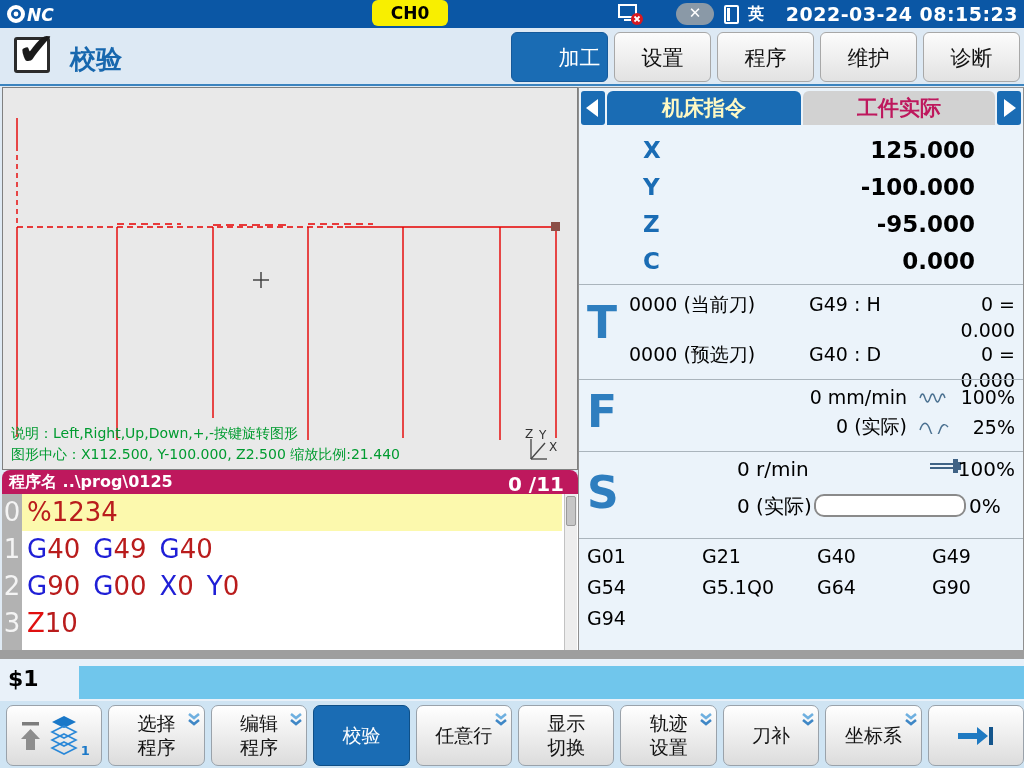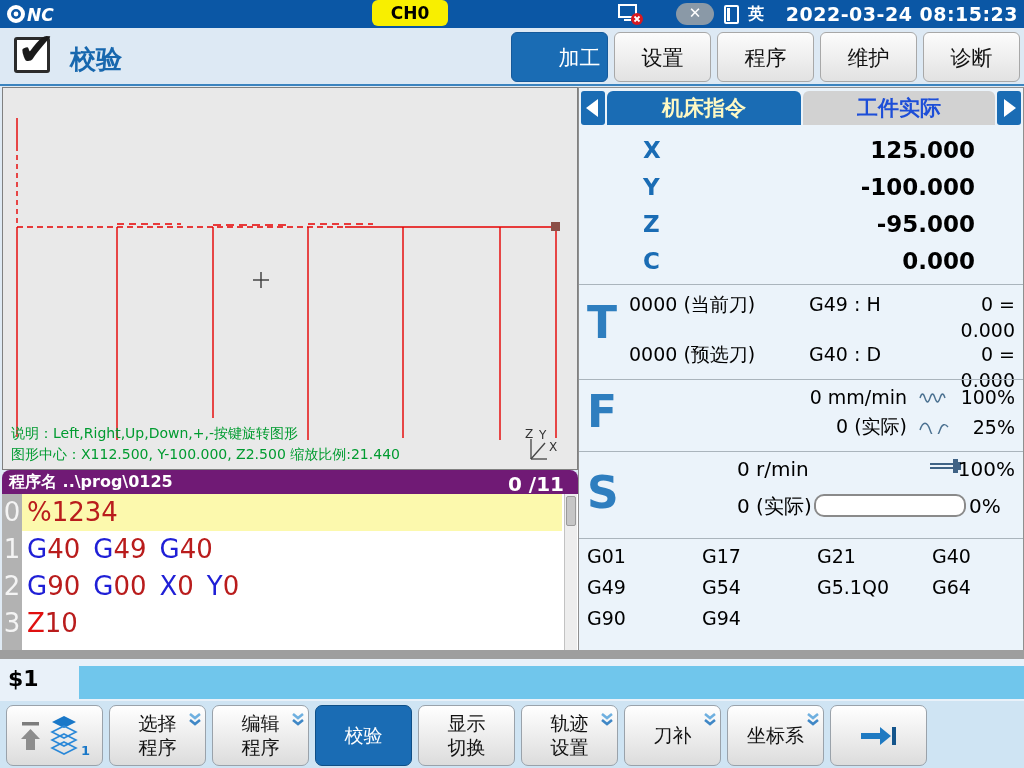--- a/index.html
+++ b/index.html
@@ -35,21 +35,21 @@
   .gfx-note{position:absolute;left:8px;color:#009b30;font-size:14px;white-space:nowrap;}
   .note1{top:337px;}
   .note2{top:358px;}
   .triad{position:absolute;right:10px;bottom:6px;width:44px;height:34px;font-size:12px;color:#333;}
   .triad .tz{position:absolute;left:2px;top:-2px;}
   .triad .ty{position:absolute;left:16px;top:-1px;}
   .triad .tx{position:absolute;left:26px;top:11px;}
 
   
   .prog{position:absolute;left:2px;top:470px;width:576px;height:182px;}
-  .prog-hd{position:absolute;left:0;top:0;width:100%;height:24px;background:#701a75;border-radius:8px 8px 0 0;box-sizing:border-box;}
+  .prog-hd{position:absolute;left:0;top:0;width:100%;height:24px;background:#be185d;border-radius:8px 8px 0 0;box-sizing:border-box;}
   .prog-hd .ph-title{position:absolute;left:7px;top:2px;color:#fff;font-weight:bold;font-size:16px;}
   .prog-hd .ph-count{position:absolute;right:14px;top:2px;color:#fff;font-weight:bold;font-size:20px;}
   .prog-body{position:absolute;left:0;top:24px;width:100%;height:158px;background:#fff;overflow:hidden;}
   .gutter{position:absolute;left:0;top:0;width:20px;height:100%;background:#b2b2b2;}
   .pl-row{position:absolute;left:0;width:100%;height:37px;font-size:26px;line-height:37px;}
   .pl-row .no{position:absolute;left:0;width:20px;text-align:center;color:#f4f4f4;}
   .pl-row .code{position:absolute;left:25px;white-space:nowrap;}
   .pl-row.hl .hlbg{position:absolute;left:20px;right:16px;top:0;bottom:0;background:#fcf9ad;}
   .w{margin-right:13px;}
   .c-blue{color:#1f1fd6;}
@@ -62,21 +62,21 @@
   .rp{position:absolute;left:578px;top:87px;width:446px;height:565px;background:#ebf3fa;border:1px solid #8f8f8f;box-sizing:border-box;}
   .rp-div{position:absolute;left:0;width:100%;height:1px;background:#aab4bc;}
   .arrow-btn{position:absolute;top:3px;width:24px;height:34px;background:#1a6cb4;border-radius:3px;}
   .arrow-btn .tri{position:absolute;top:8px;width:0;height:0;border-top:9px solid transparent;border-bottom:9px solid transparent;}
   .ab-left{left:2px;}
   .ab-left .tri{left:5px;border-right:12px solid #fff;}
   .ab-right{left:418px;}
   .ab-right .tri{left:7px;border-left:12px solid #fff;}
   .coord-tab{position:absolute;top:3px;height:34px;border-radius:6px 6px 0 0;font-size:21px;font-weight:bold;text-align:center;line-height:34px;}
   .ct-machine{left:28px;width:194px;background:#1a6cb4;color:#fef9c3;}
-  .ct-work{left:224px;width:192px;background:#d2d2d2;color:#1d4ed8;}
+  .ct-work{left:224px;width:192px;background:#d2d2d2;color:#be185d;}
   .ax-row{position:absolute;left:0;width:100%;height:37px;line-height:37px;}
   .ax-row .ax-name{position:absolute;left:64px;color:#1a6cb4;font-size:23px;font-weight:bold;}
   .ax-row .ax-val{position:absolute;right:48px;color:#000;font-size:23px;font-weight:bold;}
   .big-letter{position:absolute;left:8px;font-size:44px;font-weight:bold;color:#2e7ebf;line-height:1;}
   .t-row{position:absolute;left:50px;right:8px;height:26px;display:flex;font-size:19px;color:#000;line-height:26px;}
   .t-left{width:180px;}
   .t-mid{width:116px;}
   .t-right{flex:1;text-align:right;}
   .f-row{position:absolute;left:100px;right:8px;height:26px;display:flex;align-items:center;justify-content:flex-end;font-size:19px;color:#000;}
   .f-text{flex:1;text-align:right;padding-right:8px;}
@@ -299,21 +299,20 @@
     <div class="s-row" style="top:405px;">
       <span class="s-text">0 (实际)</span>
       <span class="s-bar"></span>
       <span class="s-pct0">0%</span>
     </div>
 
     <div class="rp-div" style="top:450px;"></div>
 
     <div class="ggrid">
       <span>G01</span>
-      <span>G17</span>
       <span>G21</span>
       <span>G40</span>
       <span>G49</span>
       <span>G54</span>
       <span>G5.1Q0</span>
       <span>G64</span>
       <span>G90</span>
       <span>G94</span>
     </div>
   </div>
@@ -364,20 +363,31 @@
           <span>程序</span>
         </span>
     </button>
 
     <button class="sk active">
       <span class="sk-lines">
           <span>校验</span>
         </span>
     </button>
 
+    <button class="sk">
+      <span class="sk-chev">
+        <svg width="14" height="15" viewBox="0 0 14 15">
+            <polyline points="2,2 7,6 12,2" fill="none" stroke="#6fb0e0" stroke-width="2.6"></polyline>
+            <polyline points="2,8 7,12 12,8" fill="none" stroke="#3f87c6" stroke-width="2.6"></polyline>
+          </svg>
+      </span>
+      <span class="sk-lines">
+          <span>任意行</span>
+        </span>
+    </button>
 
     <button class="sk">
       <span class="sk-lines">
           <span>显示</span>
           <span>切换</span>
         </span>
     </button>
 
     <button class="sk">
       <span class="sk-chev">

